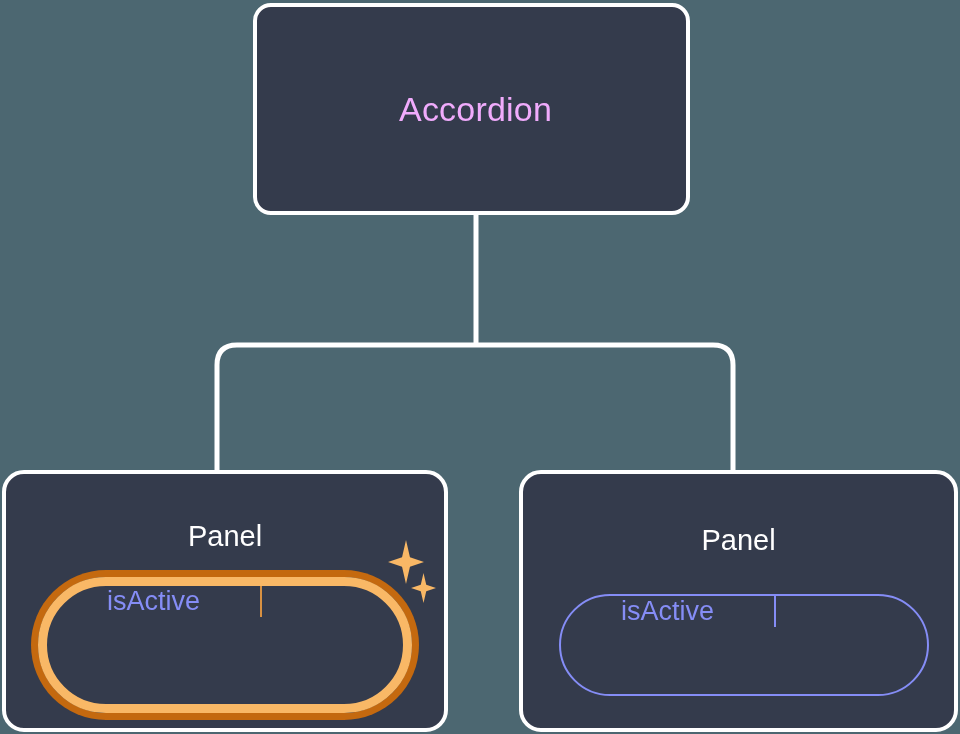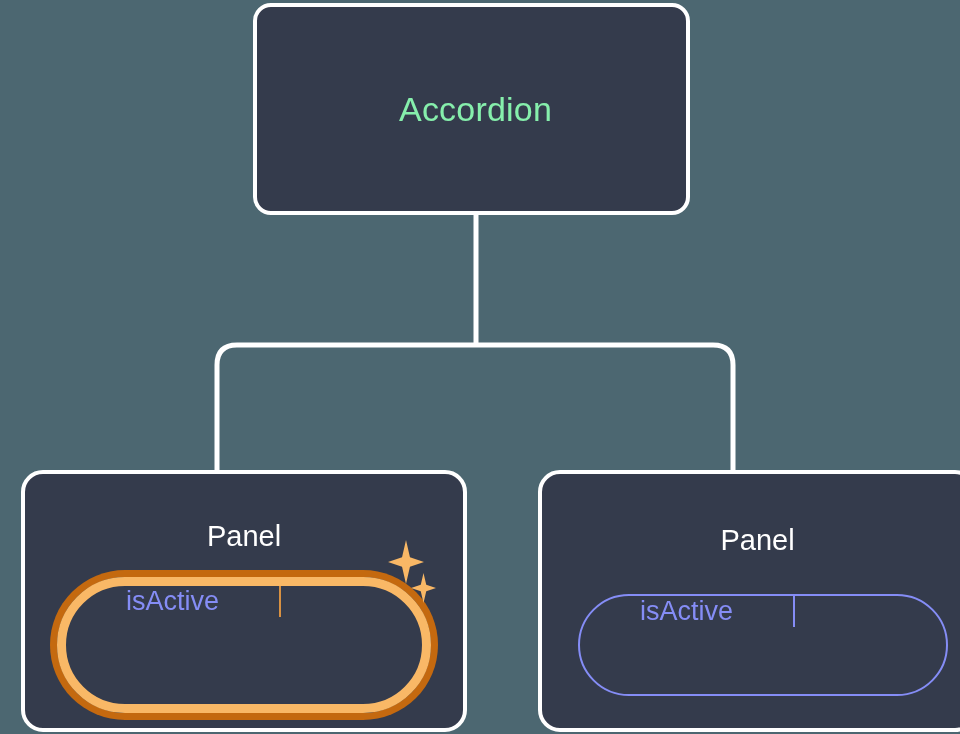--- a/index.html
+++ b/index.html
@@ -47,33 +47,32 @@
     border-radius: 18px;
   }
 
   .node-title-root {
     position: absolute;
     left: 0;
     right: 0;
     top: 50%;
     transform: translateY(-50%);
     text-align: center;
-    color: #86efac;
+    color: #f0abfc;
     font-size: 34px;
     letter-spacing: 0.2px;
     margin-left: 8px;
   }
 
   .node-panel {
     top: 470px;
     width: 446px;
     height: 262px;
     border-radius: 22px;
     overflow: visible;
-    margin-left: 19px;
   }
   .node-panel.left  { left: 2px; }
   .node-panel.right { left: 519px; width: 439px; }
 
   .node-title-panel {
     position: absolute;
     left: 0;
     right: 0;
     top: 46px;
     text-align: center;

